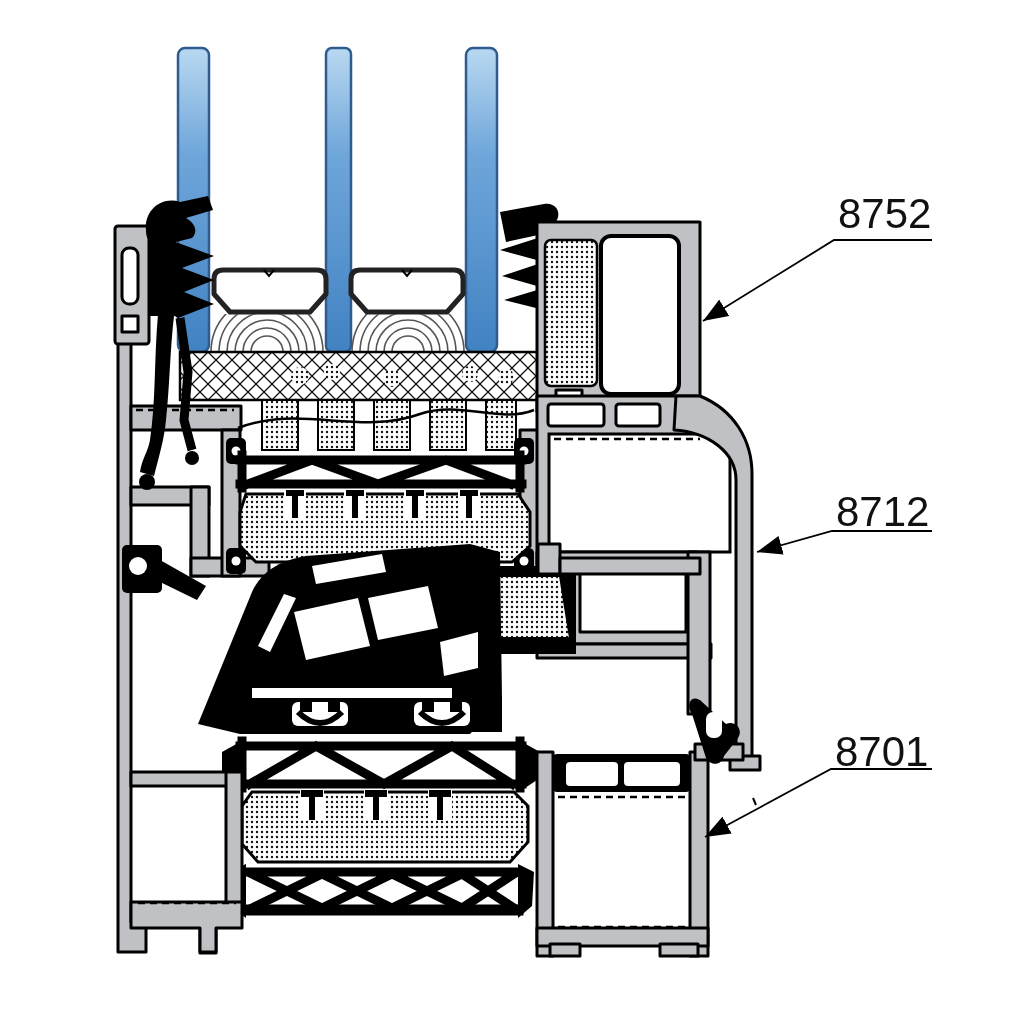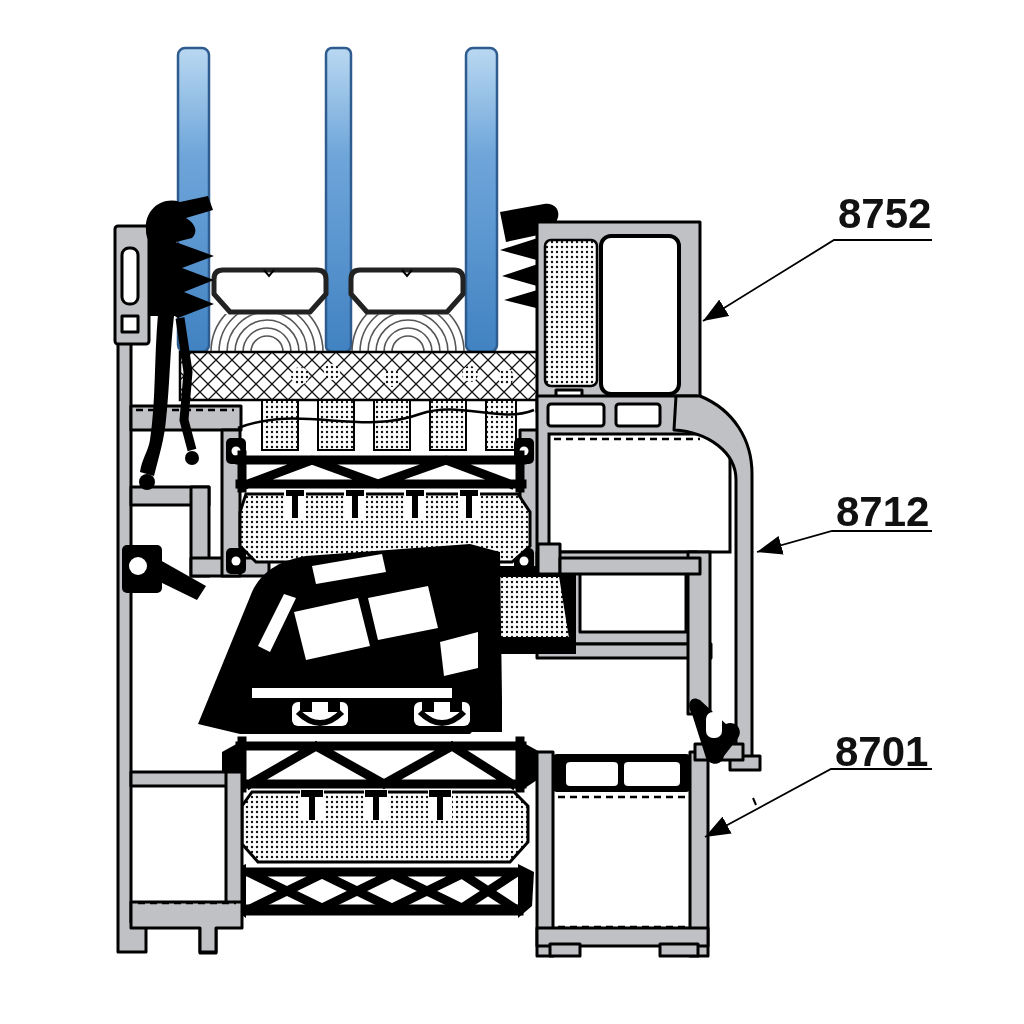--- a/index.html
+++ b/index.html
@@ -1,17 +1,17 @@
 <!DOCTYPE html>
 <html style="--bg: #ffffff; --alu: #bfc1c4; --ink: #000000; --lbl: #111111; --glass-top: #b9d8f1; --glass-mid: #6fa6da; --glass-bottom: #4182c2; --glass-border: #2e5c8e;"><head>
 <meta charset="utf-8">
 <style>
   html,body{margin:0;padding:0;background:#fff;}
   .page{position:relative;width:932px;height:1024px;background:var(--bg,#fff);overflow:hidden;
-        font-family:"Liberation Sans", sans-serif;font-weight:bold;}
+        font-family:"Liberation Sans", sans-serif;}
   svg{display:block}
   .alu{fill:var(--alu);stroke:var(--ink);stroke-width:3;stroke-linejoin:round;}
   .white{fill:#fff;stroke:var(--ink);stroke-width:3;stroke-linejoin:round;}
   .white4{fill:#fff;stroke:var(--ink);stroke-width:4;stroke-linejoin:round;}
   .ink{fill:var(--ink);stroke:none;}
   .line{stroke:var(--ink);fill:none;}
   .t9{stroke:var(--ink);stroke-width:9;fill:none;stroke-linecap:square;}
   .t11{stroke:var(--ink);stroke-width:11;fill:none;stroke-linecap:square;}
   .dash{stroke:var(--ink);stroke-width:2.5;fill:none;stroke-dasharray:7 5;}
   .arc{stroke:#555;stroke-width:1.6;fill:none;}

